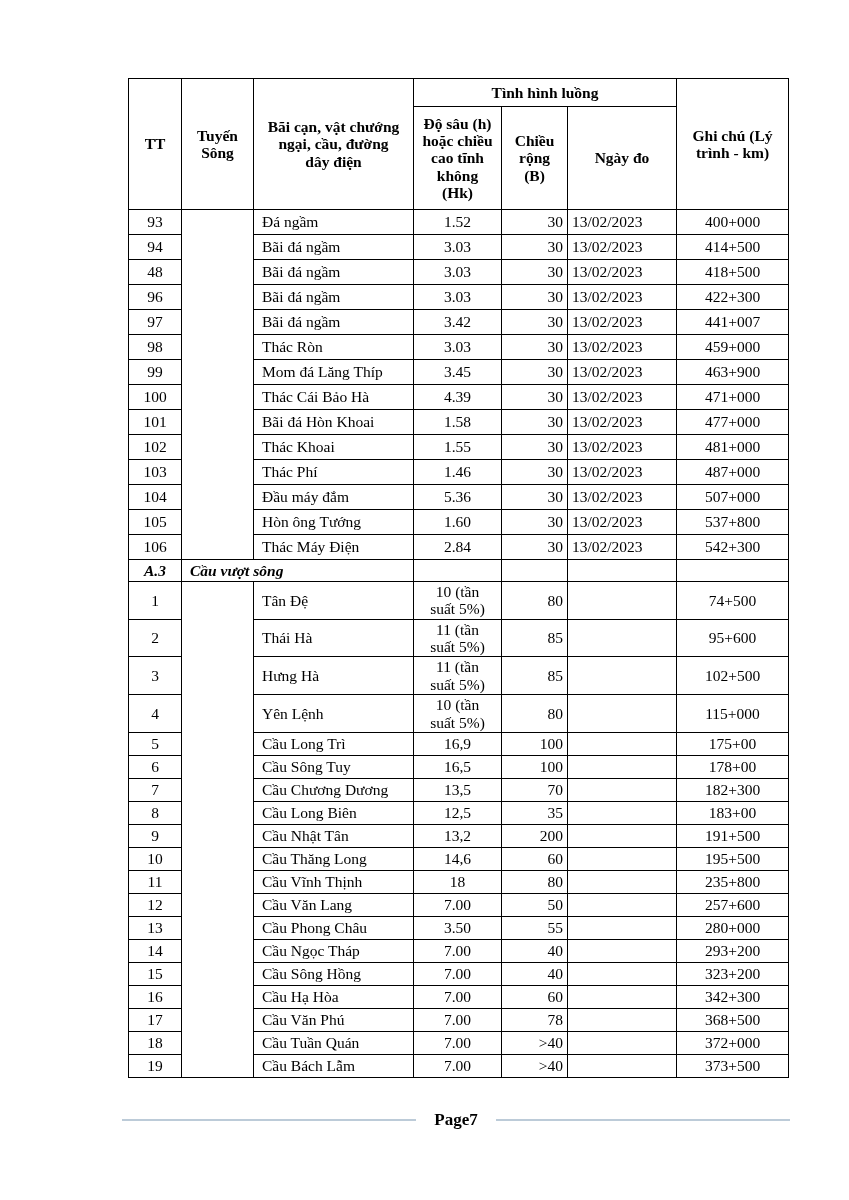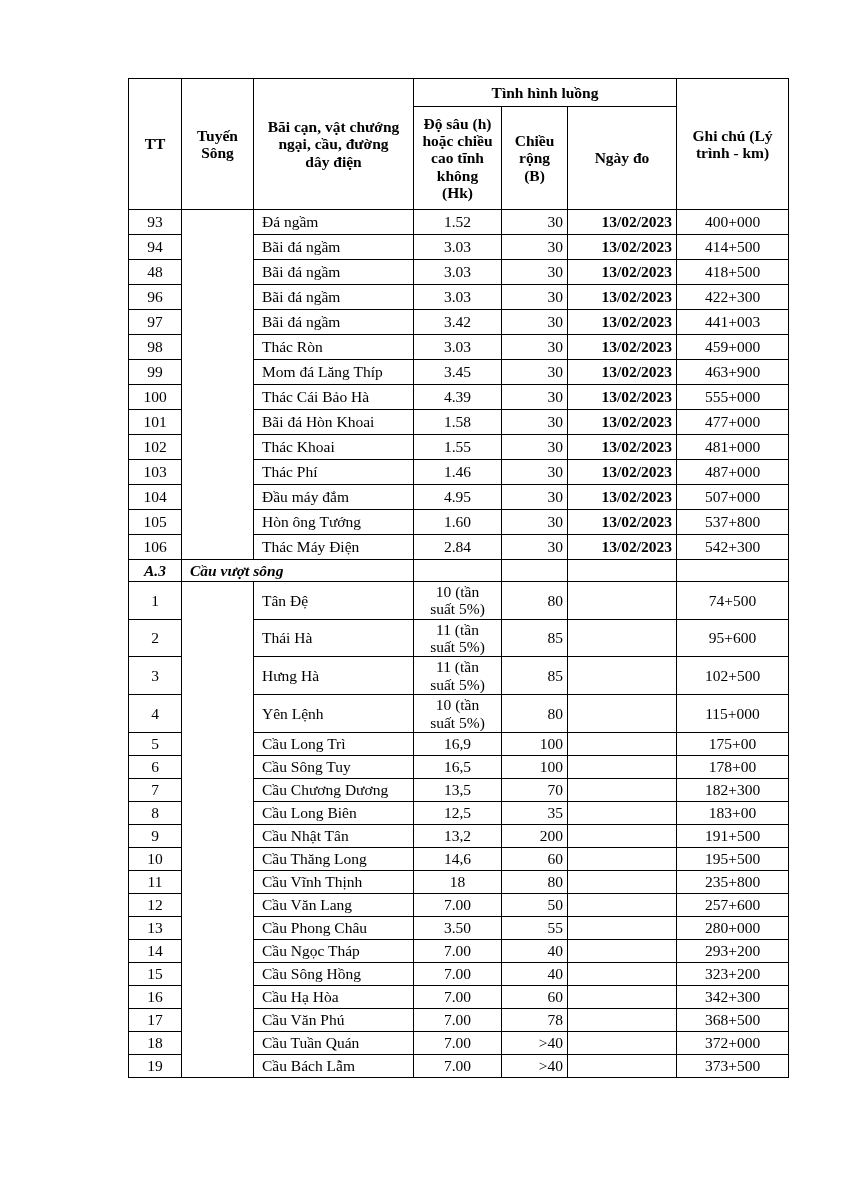--- a/index.html
+++ b/index.html
@@ -38,21 +38,21 @@
     font-weight: bold;
     text-align: center;
     white-space: pre-line;
   }
   tr.h1 th { height: 25px; }
   tr.h2 th { height: 100px; margin-top: 8px; }
   .c-tt   { text-align: center; }
   .c-name { text-align: left; padding-left: 8px !important; }
   .c-depth{ text-align: center; white-space: pre-line; }
   .c-width{ text-align: right; }
-  .c-date { text-align: right; font-weight: bold; }
+  .c-date { text-align: left; }
   .c-note { text-align: center; }
   #tbody-s1 td { height: 22px; }
   #tbody-s2 td { height: 20px; }
   .a3-row td { height: 19px; }
   .a3 {
     font-weight: bold;
     font-style: italic;
     text-align: left;
   }
   .a3.c-tt { text-align: center; }
@@ -150,21 +150,21 @@
     <td class="c-width">30</td>
     <td class="c-date">13/02/2023</td>
     <td class="c-note">422+300</td>
   </tr>
         <tr class="data-row">
     <td class="c-tt">97</td>
     <td class="c-name">Bãi đá ngầm</td>
     <td class="c-depth">3.42</td>
     <td class="c-width">30</td>
     <td class="c-date">13/02/2023</td>
-    <td class="c-note">441+003</td>
+    <td class="c-note">441+007</td>
   </tr>
         <tr class="data-row">
     <td class="c-tt">98</td>
     <td class="c-name">Thác Ròn</td>
     <td class="c-depth">3.03</td>
     <td class="c-width">30</td>
     <td class="c-date">13/02/2023</td>
     <td class="c-note">459+000</td>
   </tr>
         <tr class="data-row">
@@ -174,21 +174,21 @@
     <td class="c-width">30</td>
     <td class="c-date">13/02/2023</td>
     <td class="c-note">463+900</td>
   </tr>
         <tr class="data-row">
     <td class="c-tt">100</td>
     <td class="c-name">Thác Cái Bảo Hà</td>
     <td class="c-depth">4.39</td>
     <td class="c-width">30</td>
     <td class="c-date">13/02/2023</td>
-    <td class="c-note">555+000</td>
+    <td class="c-note">471+000</td>
   </tr>
         <tr class="data-row">
     <td class="c-tt">101</td>
     <td class="c-name">Bãi đá Hòn Khoai</td>
     <td class="c-depth">1.58</td>
     <td class="c-width">30</td>
     <td class="c-date">13/02/2023</td>
     <td class="c-note">477+000</td>
   </tr>
         <tr class="data-row">
@@ -203,21 +203,21 @@
     <td class="c-tt">103</td>
     <td class="c-name">Thác Phí</td>
     <td class="c-depth">1.46</td>
     <td class="c-width">30</td>
     <td class="c-date">13/02/2023</td>
     <td class="c-note">487+000</td>
   </tr>
         <tr class="data-row">
     <td class="c-tt">104</td>
     <td class="c-name">Đầu máy đắm</td>
-    <td class="c-depth">4.95</td>
+    <td class="c-depth">5.36</td>
     <td class="c-width">30</td>
     <td class="c-date">13/02/2023</td>
     <td class="c-note">507+000</td>
   </tr>
         <tr class="data-row">
     <td class="c-tt">105</td>
     <td class="c-name">Hòn ông Tướng</td>
     <td class="c-depth">1.60</td>
     <td class="c-width">30</td>
     <td class="c-date">13/02/2023</td>
@@ -396,14 +396,19 @@
     <td class="c-tt">19</td>
     <td class="c-name">Cầu Bách Lẫm</td>
     <td class="c-depth">7.00</td>
     <td class="c-width">&gt;40</td>
     <td class="c-date"></td>
     <td class="c-note">373+500</td>
   </tr>
       </tbody>
   </table>
 
+  <div class="footer">
+    <div class="fline" style="background: rgb(188, 203, 216);"></div>
+    <div class="ftext">Page7</div>
+    <div class="fline" style="background: rgb(188, 203, 216);"></div>
+  </div>
 
 </div>
 
 </body></html>

